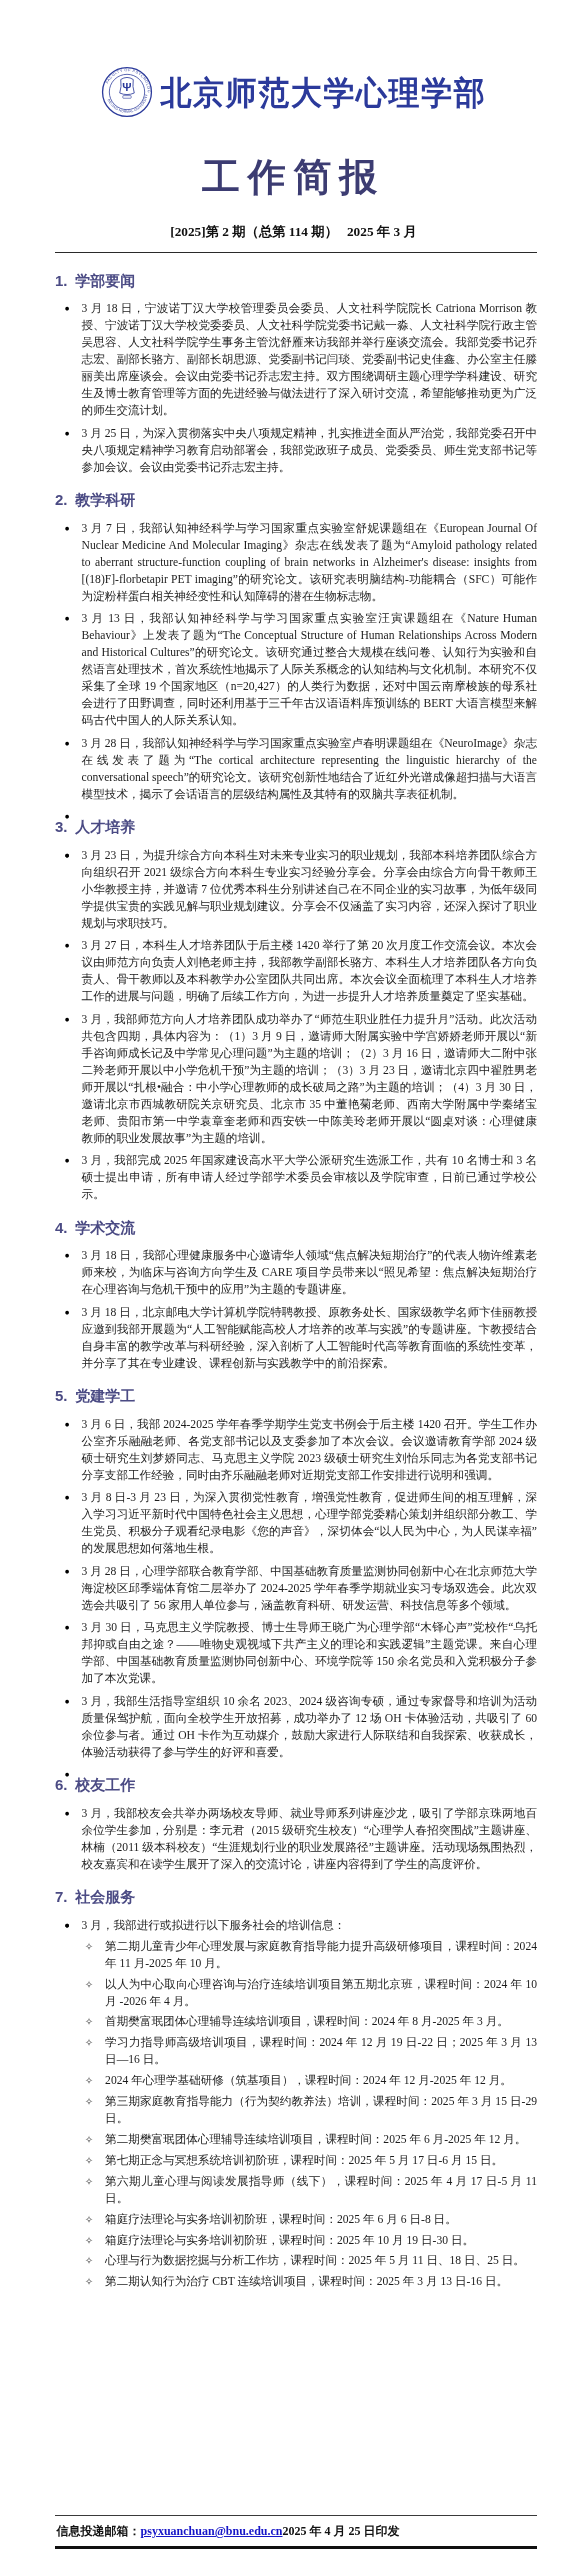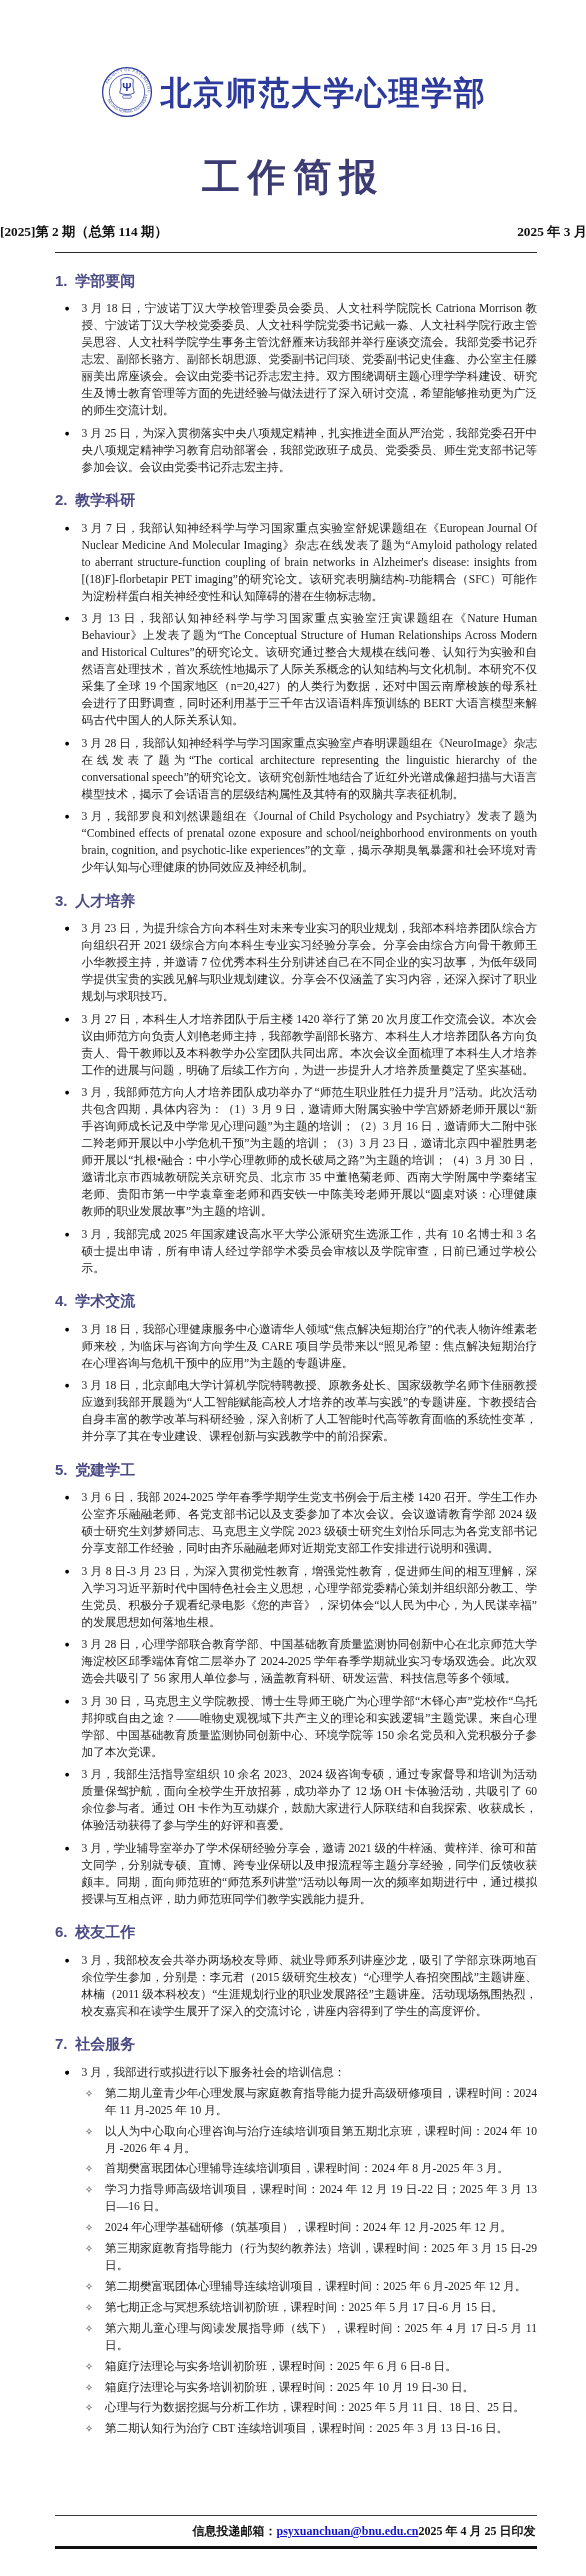--- a/index.html
+++ b/index.html
@@ -30,21 +30,21 @@
     margin-top:34px;
     text-align:center;
     font-size:38px;
     letter-spacing:7.8px;
     font-weight:700;
     color:#3c3c72;
     font-family:"Liberation Sans","DejaVu Sans",sans-serif;
   }
   .issue-line{
     margin-top:20.3px;
-    display:flex;justify-content:space-between;gap:9px;
+    display:flex;justify-content:center;gap:9px;
     font-size:13.3px;font-weight:700;color:#111;
   }
   .head-rule{
     margin:11px 50px 0 55px;
     border:none;border-top:1.6px solid #2a2a2a;
   }
   
   .content{padding:3.1px 50px 0 55px;}
   .section-heading{
     display:flex;gap:7.8px;align-items:baseline;
@@ -76,21 +76,21 @@
   .sub-item .marker{
     position:absolute;left:3.1px;top:0;
     font-size:10.2px;line-height:17px;color:#222;
   }
   
   .footer{
     position:absolute;left:55px;right:50px;top:2515px;
   }
   .footer-rule-top{border:none;border-top:1.2px solid #3a3a3a;margin:0;}
   .footer-row{
-    display:flex;justify-content:flex-end;align-items:baseline;
+    display:flex;justify-content:flex-start;align-items:baseline;
     padding:7px 1.6px 6.3px 1.6px;
     font-size:12px;font-weight:600;color:#111;
   }
   .footer-email a, .email-link{
     color:#1616c8;text-decoration:underline;cursor:pointer;
     font-weight:600;
   }
   .footer-rule-bottom{height:2.7px;background:#101010;}
   .seal-text{fill:#2b3a9b;font-family:"Liberation Sans","DejaVu Sans",sans-serif;}
 </style>
@@ -139,21 +139,21 @@
         <div class="bullet-item"><span class="marker">●</span><span>3 月 25 日，为深入贯彻落实中央八项规定精神，扎实推进全面从严治党，我部党委召开中央八项规定精神学习教育启动部署会，我部党政班子成员、党委委员、师生党支部书记等参加会议。会议由党委书记乔志宏主持。</span></div>
       </div>
       <div>
         <div class="section-heading">
           <span>2.</span>
           <span>教学科研</span>
         </div>
         <div class="bullet-item"><span class="marker">●</span><span>3 月 7 日，我部认知神经科学与学习国家重点实验室舒妮课题组在《European Journal Of Nuclear Medicine And Molecular Imaging》杂志在线发表了题为“Amyloid pathology related to aberrant structure-function coupling of brain networks in Alzheimer's disease: insights from [(18)F]-florbetapir PET imaging”的研究论文。该研究表明脑结构-功能耦合（SFC）可能作为淀粉样蛋白相关神经变性和认知障碍的潜在生物标志物。</span></div>
         <div class="bullet-item"><span class="marker">●</span><span>3 月 13 日，我部认知神经科学与学习国家重点实验室汪寅课题组在《Nature Human Behaviour》上发表了题为“The Conceptual Structure of Human Relationships Across Modern and Historical Cultures”的研究论文。该研究通过整合大规模在线问卷、认知行为实验和自然语言处理技术，首次系统性地揭示了人际关系概念的认知结构与文化机制。本研究不仅采集了全球 19 个国家地区（n=20,427）的人类行为数据，还对中国云南摩梭族的母系社会进行了田野调查，同时还利用基于三千年古汉语语料库预训练的 BERT 大语言模型来解码古代中国人的人际关系认知。</span></div>
         <div class="bullet-item"><span class="marker">●</span><span>3 月 28 日，我部认知神经科学与学习国家重点实验室卢春明课题组在《NeuroImage》杂志在线发表了题为“The cortical architecture representing the linguistic hierarchy of the conversational speech”的研究论文。该研究创新性地结合了近红外光谱成像超扫描与大语言模型技术，揭示了会话语言的层级结构属性及其特有的双脑共享表征机制。</span></div>
-        <div class="bullet-item"><span class="marker">●</span><span>3 月，我部罗良和刘然课题组在《Journal of Child Psychology and Psychiatry》发表了题为“Combined effects of prenatal ozone exposure and school/neighborhood environments on youth brain, cognition, and psychotic-like experiences”的文章，揭示孕期臭氧暴露和社会环境对青少年认知与心理健康的协同效应及神经机制。</span></div>
+        <div class="bullet-item"><span class="marker">●</span></div>
       </div>
       <div>
         <div class="section-heading">
           <span>3.</span>
           <span>人才培养</span>
         </div>
         <div class="bullet-item"><span class="marker">●</span></div>
         <div class="bullet-item"><span class="marker">●</span><span>3 月 23 日，为提升综合方向本科生对未来专业实习的职业规划，我部本科培养团队综合方向组织召开 2021 级综合方向本科生专业实习经验分享会。分享会由综合方向骨干教师王小华教授主持，并邀请 7 位优秀本科生分别讲述自己在不同企业的实习故事，为低年级同学提供宝贵的实践见解与职业规划建议。分享会不仅涵盖了实习内容，还深入探讨了职业规划与求职技巧。</span></div>
         <div class="bullet-item"><span class="marker">●</span><span>3 月 27 日，本科生人才培养团队于后主楼 1420 举行了第 20 次月度工作交流会议。本次会议由师范方向负责人刘艳老师主持，我部教学副部长骆方、本科生人才培养团队各方向负责人、骨干教师以及本科教学办公室团队共同出席。本次会议全面梳理了本科生人才培养工作的进展与问题，明确了后续工作方向，为进一步提升人才培养质量奠定了坚实基础。</span></div>
         <div class="bullet-item"><span class="marker">●</span><span>3 月，我部师范方向人才培养团队成功举办了“师范生职业胜任力提升月”活动。此次活动共包含四期，具体内容为：（1）3 月 9 日，邀请师大附属实验中学宫娇娇老师开展以“新手咨询师成长记及中学常见心理问题”为主题的培训；（2）3 月 16 日，邀请师大二附中张二羚老师开展以中小学危机干预”为主题的培训；（3）3 月 23 日，邀请北京四中翟胜男老师开展以“扎根•融合：中小学心理教师的成长破局之路”为主题的培训；（4）3 月 30 日，邀请北京市西城教研院关京研究员、北京市 35 中董艳菊老师、西南大学附属中学秦绪宝老师、贵阳市第一中学袁章奎老师和西安铁一中陈美玲老师开展以“圆桌对谈：心理健康教师的职业发展故事”为主题的培训。</span></div>
@@ -170,21 +170,21 @@
       <div>
         <div class="section-heading">
           <span>5.</span>
           <span>党建学工</span>
         </div>
         <div class="bullet-item"><span class="marker">●</span><span>3 月 6 日，我部 2024-2025 学年春季学期学生党支书例会于后主楼 1420 召开。学生工作办公室齐乐融融老师、各党支部书记以及支委参加了本次会议。会议邀请教育学部 2024 级硕士研究生刘梦娇同志、马克思主义学院 2023 级硕士研究生刘怡乐同志为各党支部书记分享支部工作经验，同时由齐乐融融老师对近期党支部工作安排进行说明和强调。</span></div>
         <div class="bullet-item"><span class="marker">●</span><span>3 月 8 日-3 月 23 日，为深入贯彻党性教育，增强党性教育，促进师生间的相互理解，深入学习习近平新时代中国特色社会主义思想，心理学部党委精心策划并组织部分教工、学生党员、积极分子观看纪录电影《您的声音》，深切体会“以人民为中心，为人民谋幸福”的发展思想如何落地生根。</span></div>
         <div class="bullet-item"><span class="marker">●</span><span>3 月 28 日，心理学部联合教育学部、中国基础教育质量监测协同创新中心在北京师范大学海淀校区邱季端体育馆二层举办了 2024-2025 学年春季学期就业实习专场双选会。此次双选会共吸引了 56 家用人单位参与，涵盖教育科研、研发运营、科技信息等多个领域。</span></div>
         <div class="bullet-item"><span class="marker">●</span><span>3 月 30 日，马克思主义学院教授、博士生导师王晓广为心理学部“木铎心声”党校作“乌托邦抑或自由之途？——唯物史观视域下共产主义的理论和实践逻辑”主题党课。来自心理学部、中国基础教育质量监测协同创新中心、环境学院等 150 余名党员和入党积极分子参加了本次党课。</span></div>
         <div class="bullet-item"><span class="marker">●</span><span>3 月，我部生活指导室组织 10 余名 2023、2024 级咨询专硕，通过专家督导和培训为活动质量保驾护航，面向全校学生开放招募，成功举办了 12 场 OH 卡体验活动，共吸引了 60 余位参与者。通过 OH 卡作为互动媒介，鼓励大家进行人际联结和自我探索、收获成长，体验活动获得了参与学生的好评和喜爱。</span></div>
-        <div class="bullet-item"><span class="marker">●</span><span>3 月，学业辅导室举办了学术保研经验分享会，邀请 2021 级的牛梓涵、黄梓洋、徐可和苗文同学，分别就专硕、直博、跨专业保研以及申报流程等主题分享经验，同学们反馈收获颇丰。同期，面向师范班的“师范系列讲堂”活动以每周一次的频率如期进行中，通过模拟授课与互相点评，助力师范班同学们教学实践能力提升。</span></div>
+        <div class="bullet-item"><span class="marker">●</span></div>
       </div>
       <div>
         <div class="section-heading">
           <span>6.</span>
           <span>校友工作</span>
         </div>
         <div class="bullet-item"><span class="marker">●</span><span>3 月，我部校友会共举办两场校友导师、就业导师系列讲座沙龙，吸引了学部京珠两地百余位学生参加，分别是：李元君（2015 级研究生校友）“心理学人春招突围战”主题讲座、林楠（2011 级本科校友）“生涯规划行业的职业发展路径”主题讲座。活动现场氛围热烈，校友嘉宾和在读学生展开了深入的交流讨论，讲座内容得到了学生的高度评价。</span></div>
       </div>
       <div>
         <div class="section-heading">

